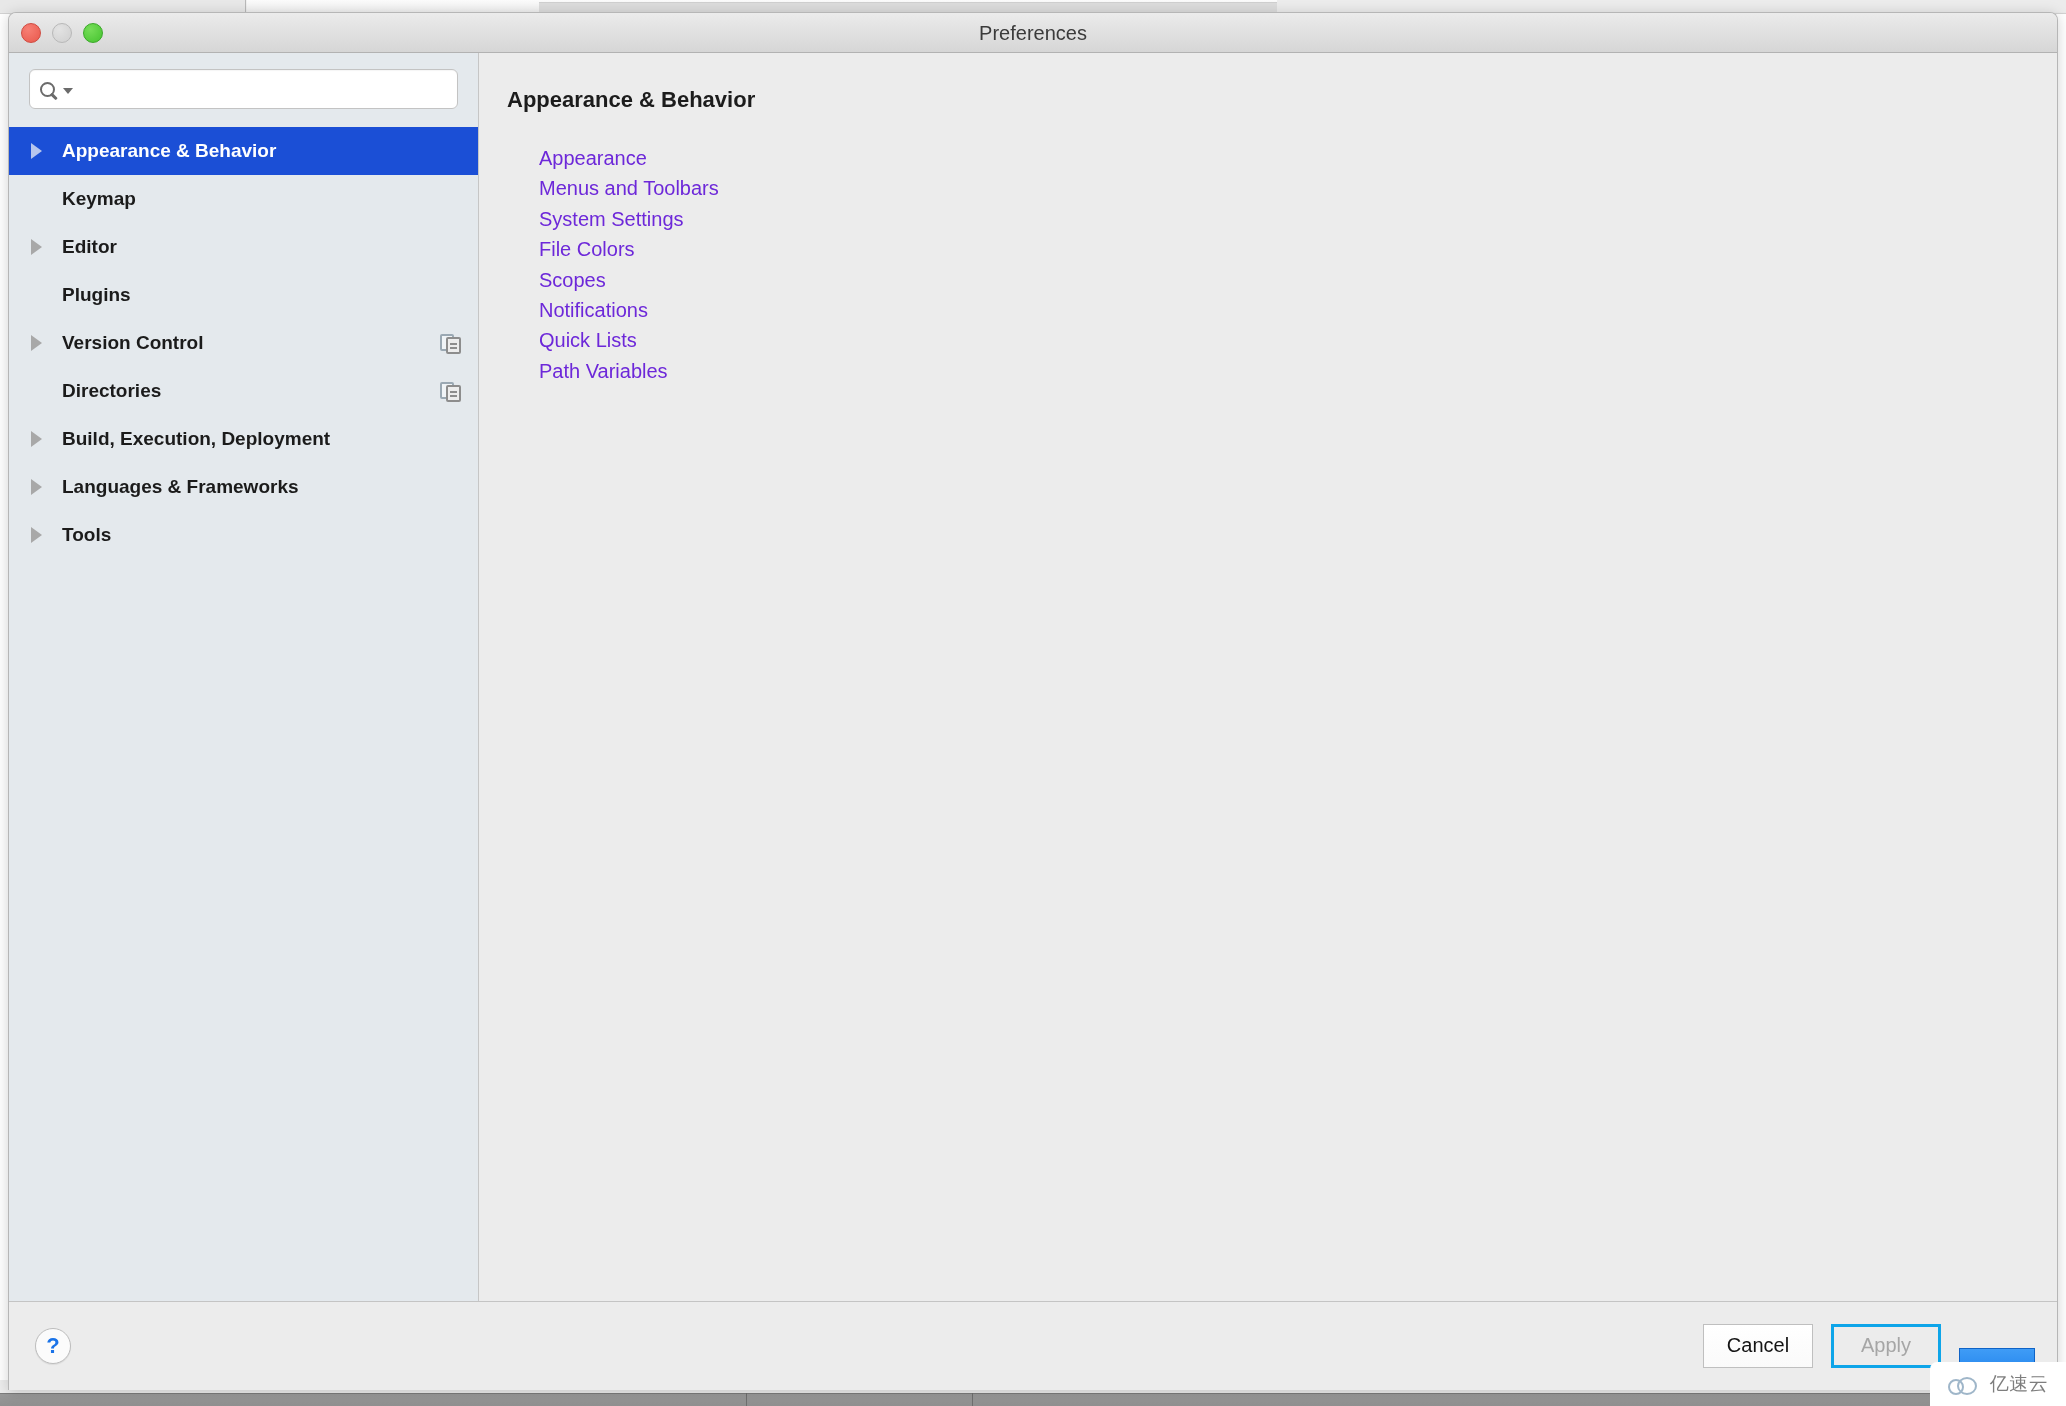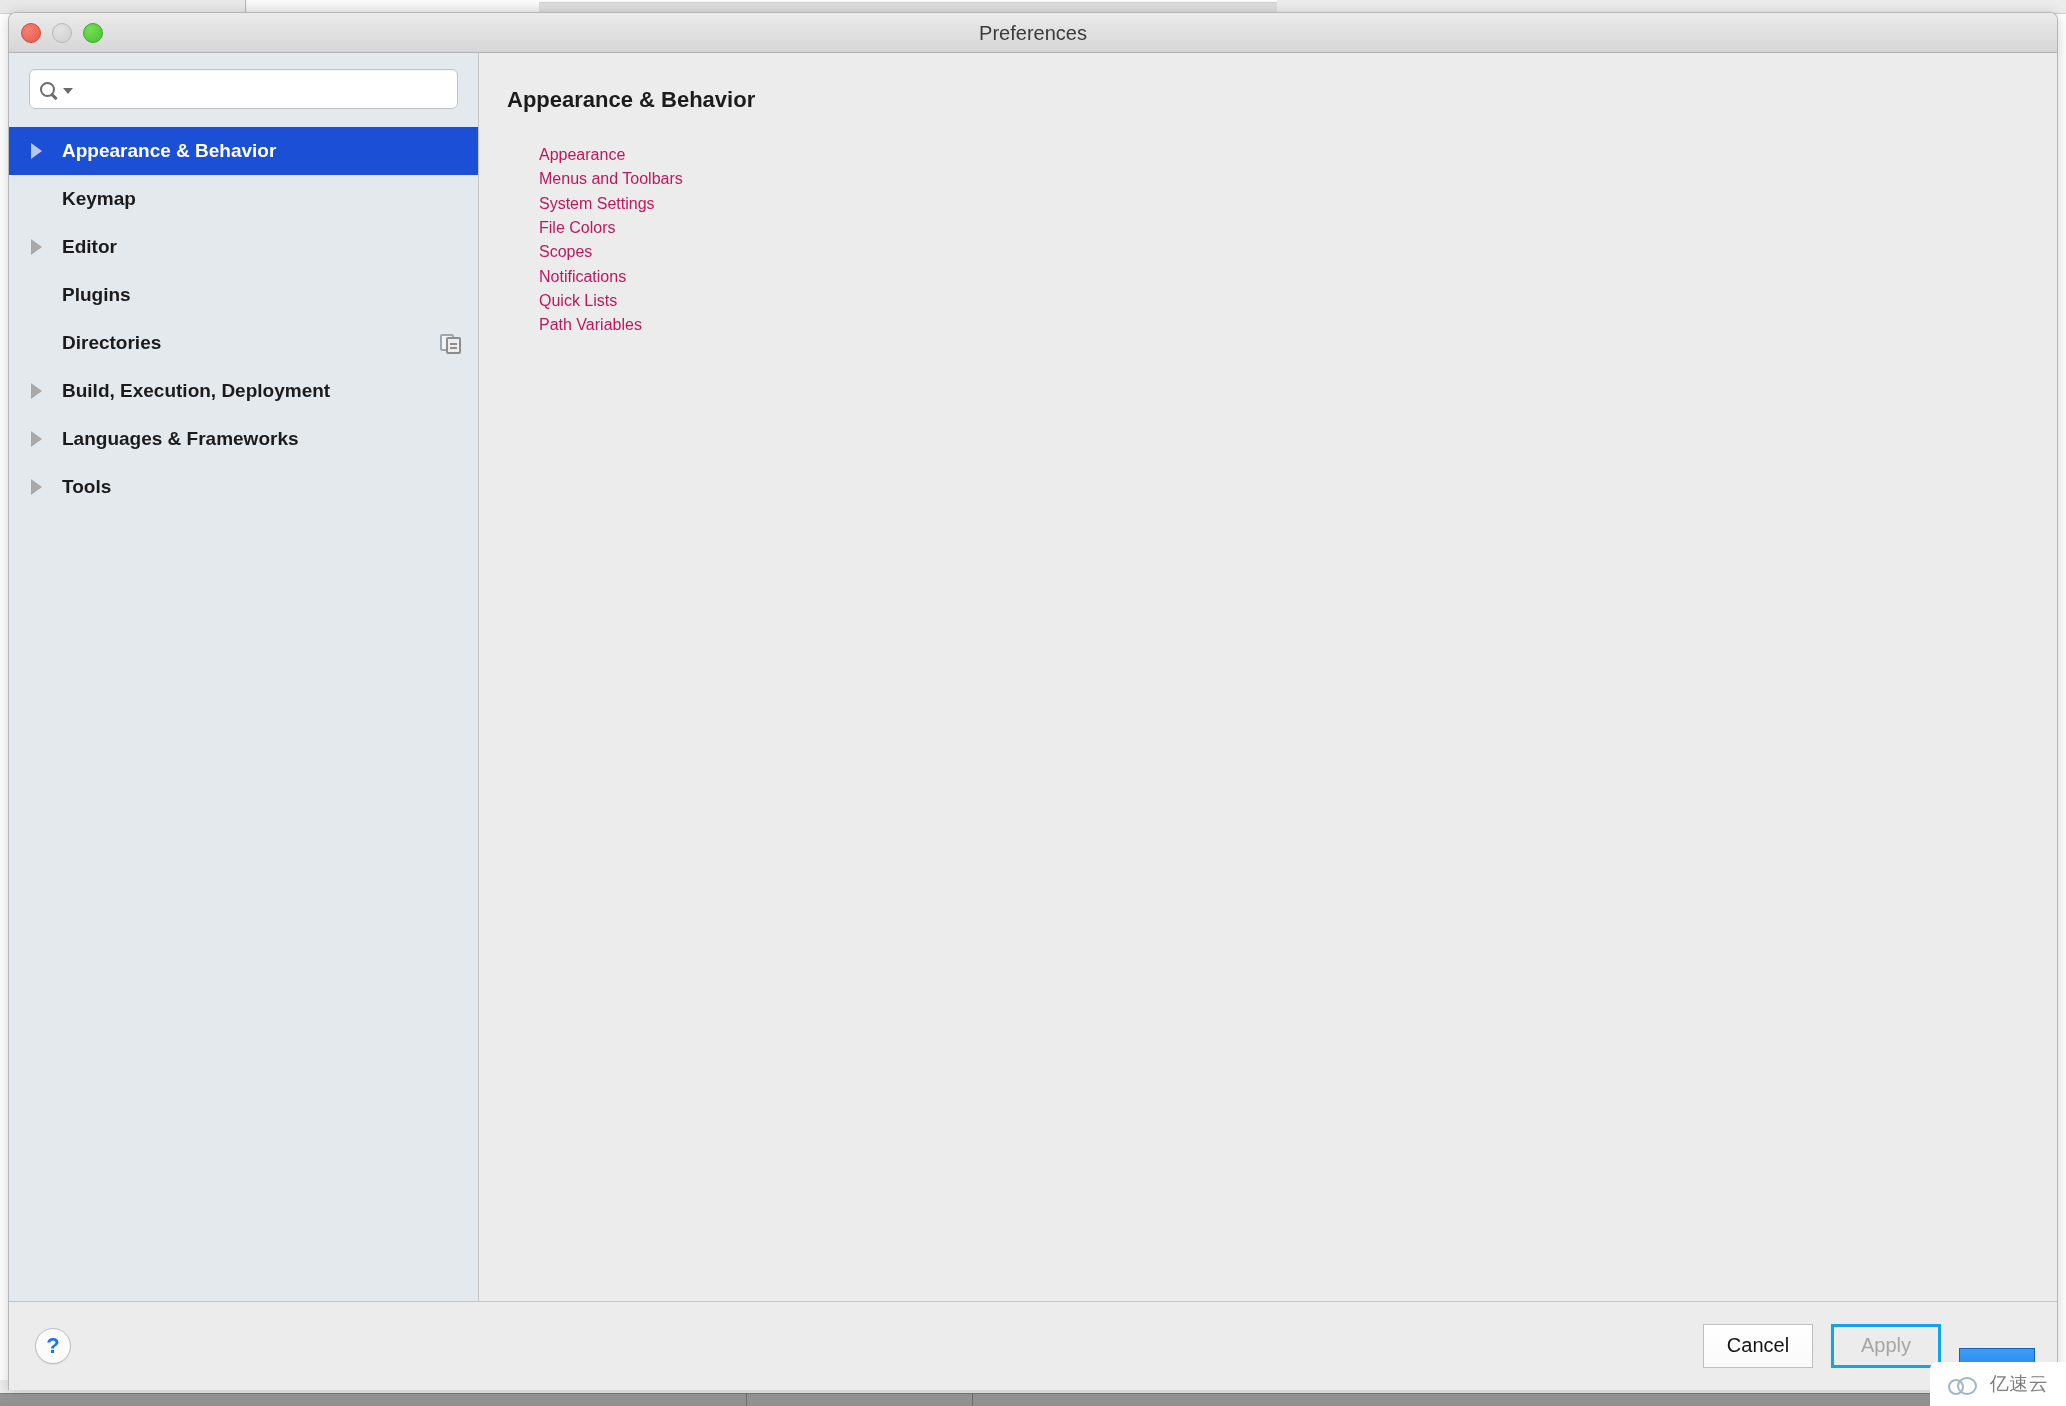--- a/index.html
+++ b/index.html
@@ -147,21 +147,21 @@
 
   
   .main { flex: 1; background: #ececec; padding: 34px 30px 0 28px; position: relative; }
   .panel-title { font-size: 22px; font-weight: bold; color: #1c1c1c; margin-bottom: 30px; }
   .panel-desc {
     font-size: 20px; color: #1e1e1e; line-height: 1.35;
     max-width: 1500px; margin-bottom: 26px;
   }
   .link-list { margin-left: 32px; }
   .link-item {
-    display: block; font-size: 16px; color: #be185d; line-height: 1.52;
+    display: block; font-size: 20px; color: #6d28d9; line-height: 1.52;
     text-decoration: none; cursor: pointer; width: max-content;
   }
 
   
   .footer {
     position: relative; height: 88px;
     background: #ececec; border-top: 1px solid #c4c4c4;
     display: flex; align-items: center; padding: 0 22px 0 26px;
   }
   .help-btn {
@@ -256,20 +256,32 @@
             </div>
             <div class="tree-row">
               <span class="twisty">
                 <span class="tri"></span>
               </span>
               <span class="tree-label">Editor</span>
             </div>
             <div class="tree-row">
               <span class="twisty empty"></span>
               <span class="tree-label">Plugins</span>
+            </div>
+            <div class="tree-row">
+              <span class="twisty">
+                <span class="tri"></span>
+              </span>
+              <span class="tree-label">Version Control</span>
+              <span class="row-badge">
+                <span class="copy-icon">
+                  <span class="sheet-back"></span>
+                  <span class="sheet-front"></span>
+                </span>
+              </span>
             </div>
             <div class="tree-row">
               <span class="twisty empty"></span>
               <span class="tree-label">Directories</span>
               <span class="row-badge">
                 <span class="copy-icon">
                   <span class="sheet-back"></span>
                   <span class="sheet-front"></span>
                 </span>
               </span>

